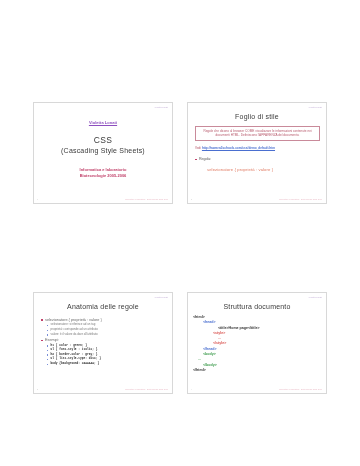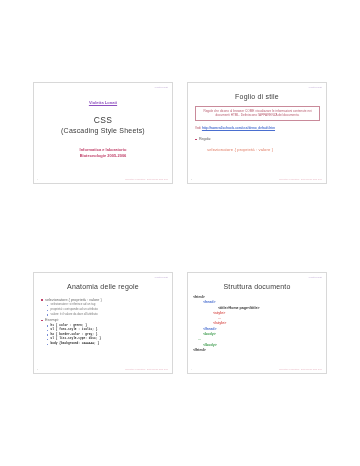--- a/index.html
+++ b/index.html
@@ -28,20 +28,21 @@
     height: 292px;
   }
   .slide {
     position: absolute;
     width: 140px;
     height: 102px;
     background: #ffffff;
     border: 0.7px solid #d8d8d8;
     box-sizing: border-box;
     overflow: hidden;
+    margin-top: 20px;
   }
   .slide.s0 { left: 0px;   top: 0px; }
   .slide.s1 { left: 154px; top: 0px; }
   .slide.s2 { left: 0px;   top: 190px; }
   .slide.s3 { left: 154px; top: 190px; }
 
   .slide-header {
     position: absolute;
     right: 4px;
     top: 3px;

